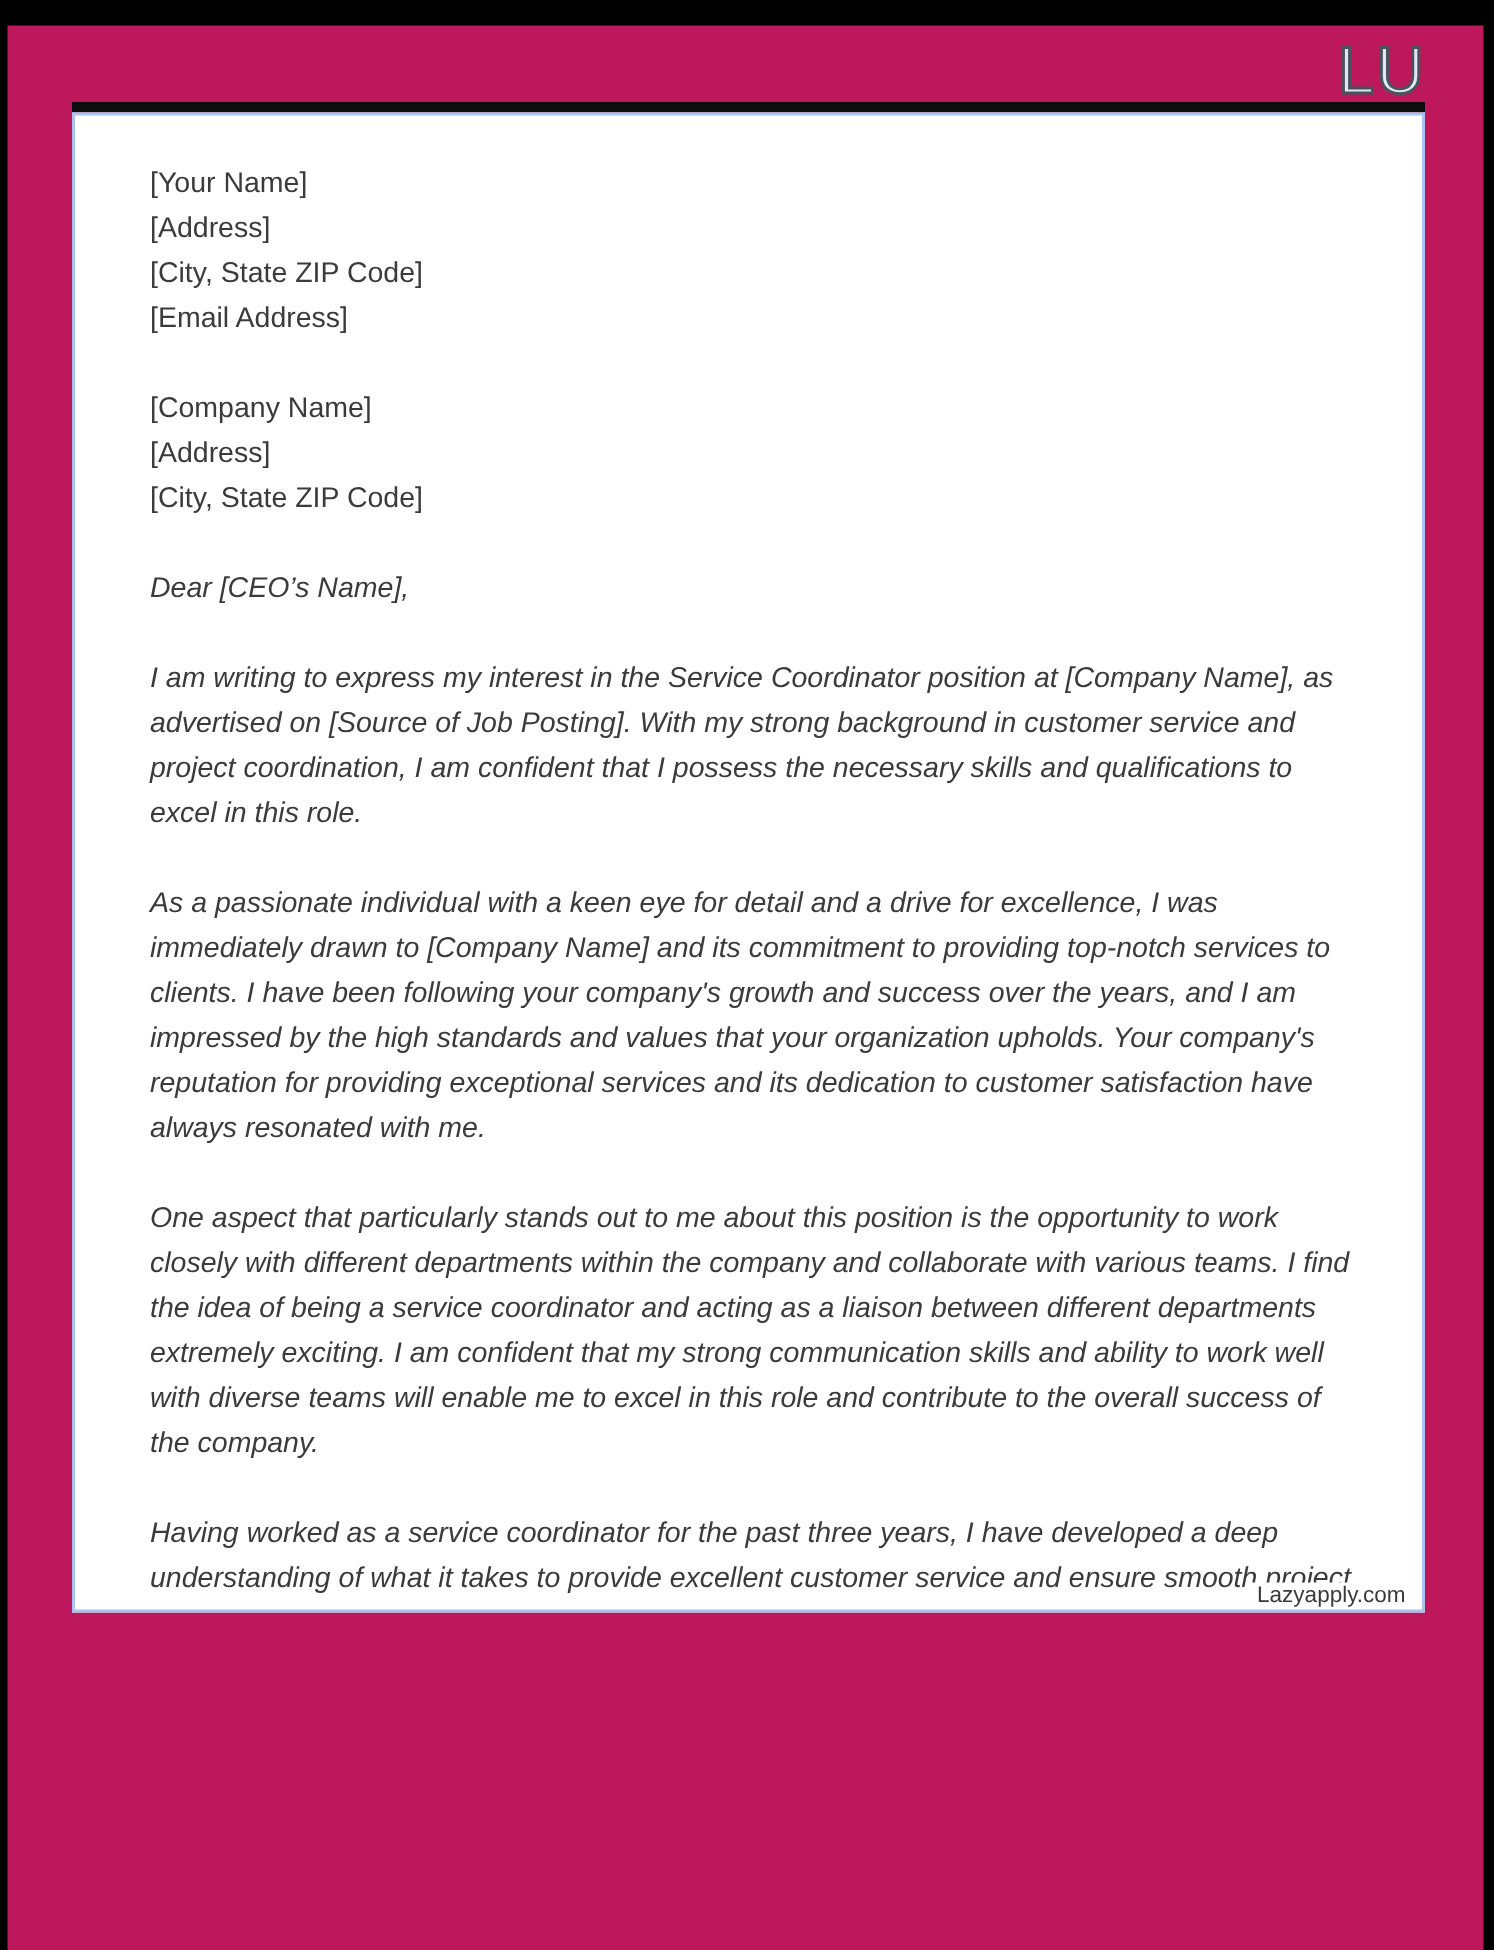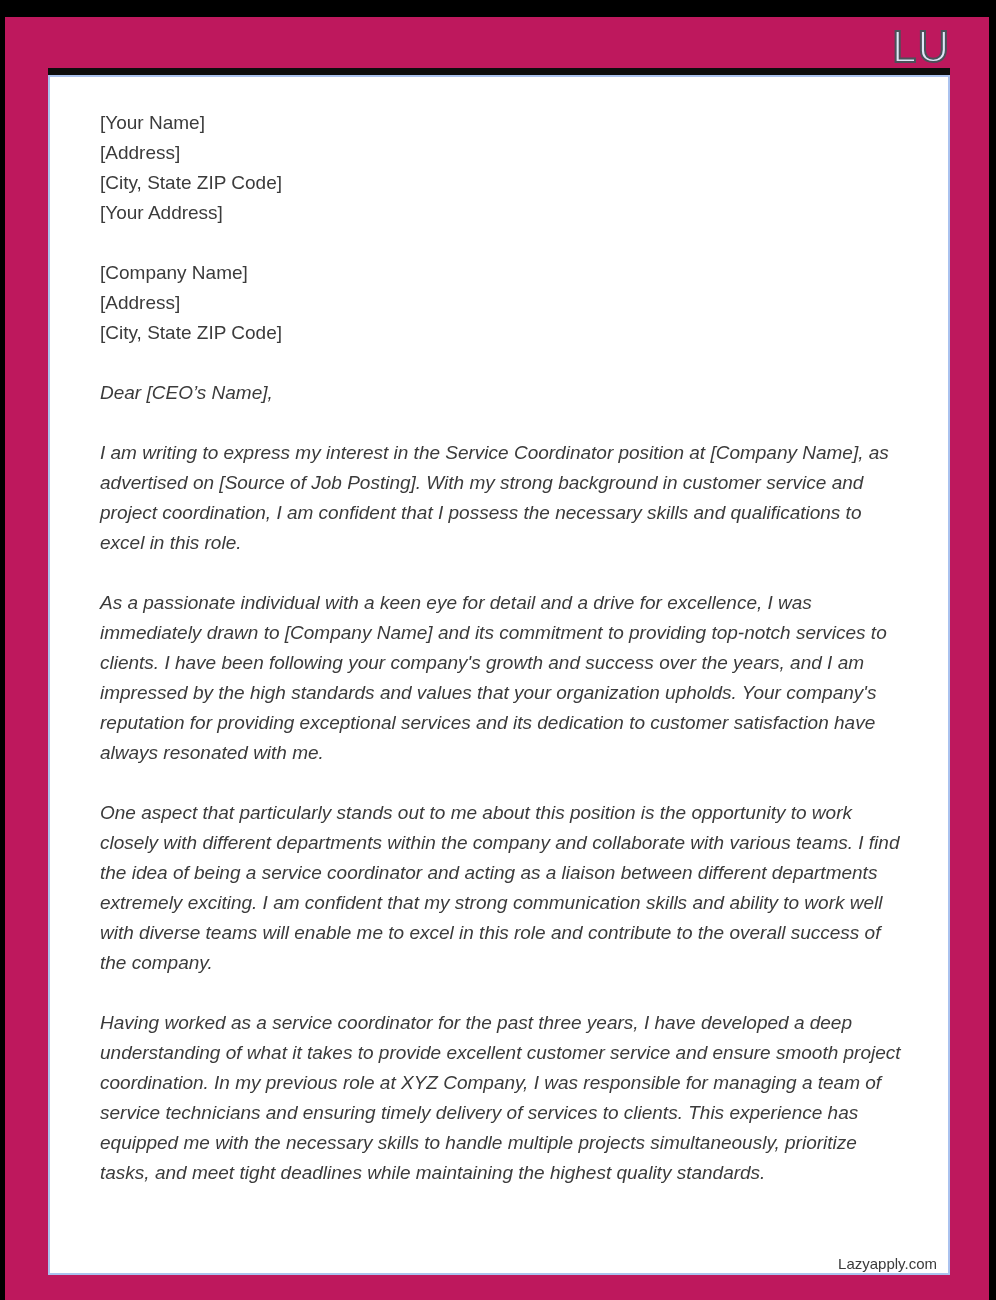--- a/index.html
+++ b/index.html
@@ -42,21 +42,21 @@
     width: 902px;
     height: 7px;
     background: #0d0d0d;
   }
   
   .page {
     position: absolute;
     left: 43px;
     top: 58px;
     width: 902px;
-    height: 1200px;
+    height: 1000px;
     box-sizing: border-box;
     background: #ffffff;
     border: 2px solid #aac2ee;
     overflow: hidden;
   }
   .letter {
     padding: 31px 45px 0 50px;
     font-size: 19px;
     line-height: 30px;
     color: #3b3b3b;
@@ -86,21 +86,21 @@
 
   <div class="page-topbar"></div>
 
   <div class="page">
     <div class="letter">
 
       <div class="block">
         <div class="ln">[Your Name]</div>
         <div class="ln">[Address]</div>
         <div class="ln">[City, State ZIP Code]</div>
-        <div class="ln">[Your Address]</div>
+        <div class="ln">[Email Address]</div>
       </div>
 
       <div class="block">
         <div class="ln">[Company Name]</div>
         <div class="ln">[Address]</div>
         <div class="ln">[City, State ZIP Code]</div>
       </div>
 
       <p class="ln">Dear [CEO’s Name],</p>
 

